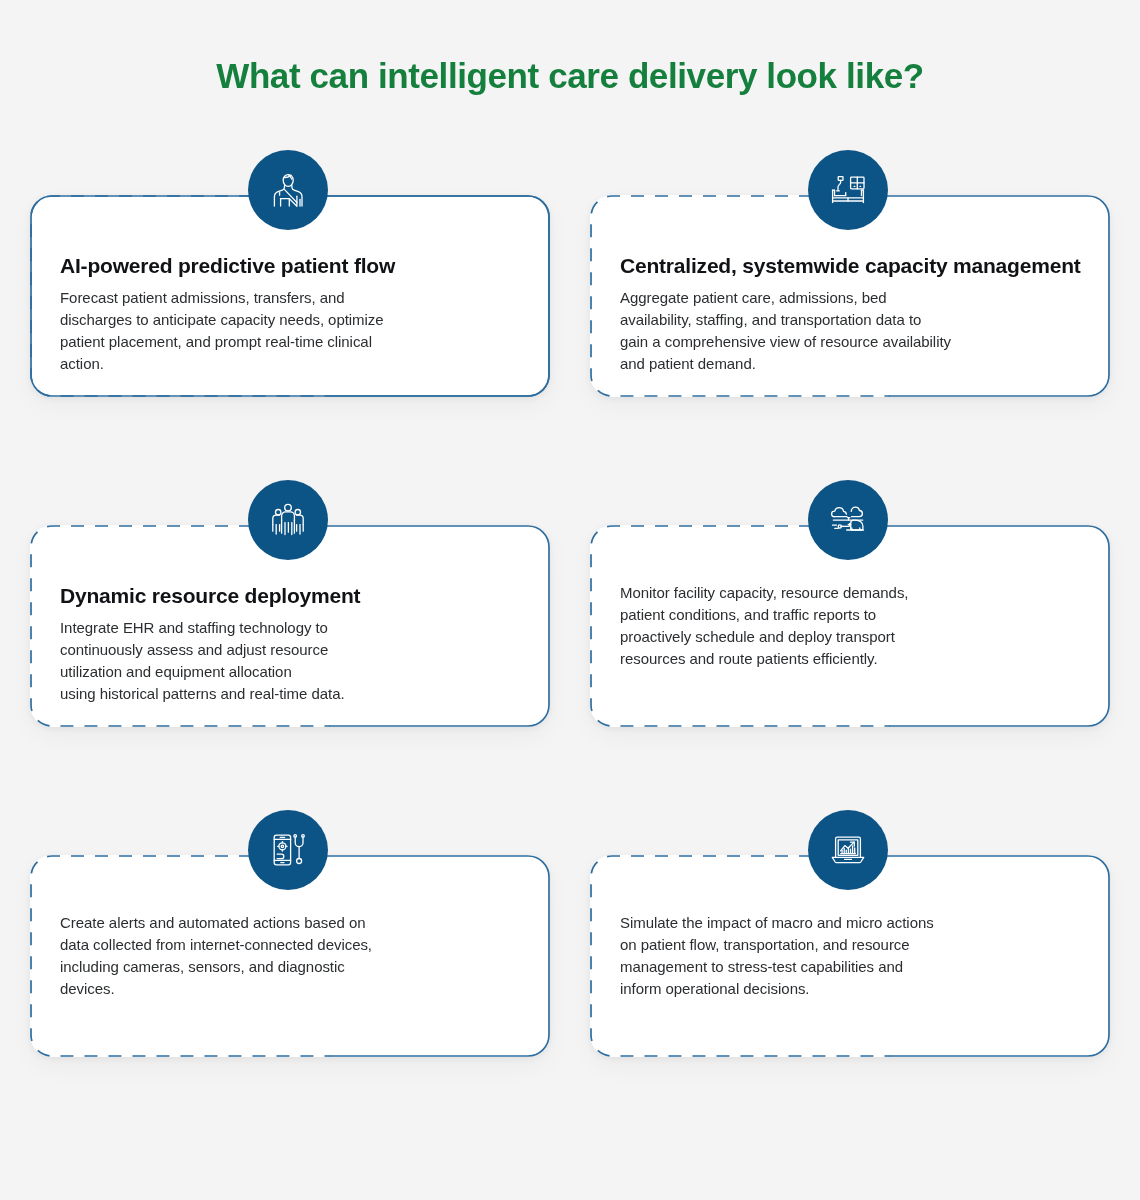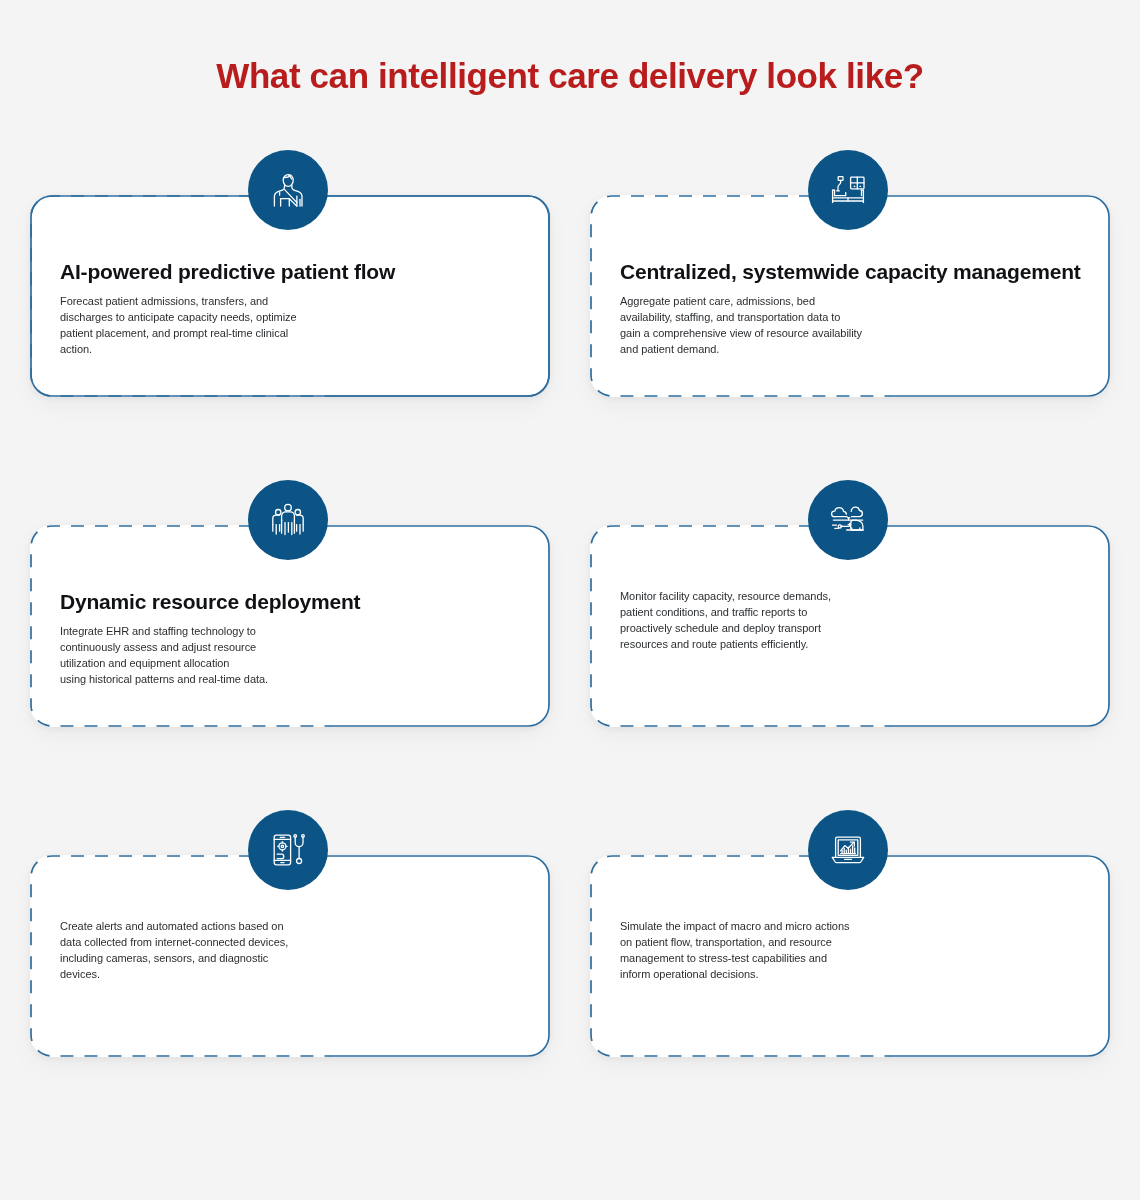--- a/index.html
+++ b/index.html
@@ -26,21 +26,21 @@
   
   .page-title {
     position: absolute;
     top: 56px;
     left: 0;
     width: 1140px;
     text-align: center;
     font-size: 35px;
     font-weight: 700;
     letter-spacing: -0.4px;
-    color: #b91c1c;
+    color: #15803d;
   }
 
   
   .card-grid {
     position: absolute;
     top: 150px;
     left: 30px;
     width: 1080px;
     display: grid;
     grid-template-columns: 520px 520px;
@@ -74,37 +74,37 @@
     top: 45px;
     width: 520px;
     height: 202px;
     overflow: visible;
     pointer-events: none;
   }
 
   .card-body {
     position: absolute;
     left: 30px;
-    top: 56px;
+    top: 50px;
     width: 470px;
     height: 202px;
     padding: 52px 4px 0 0;
   }
 
   .card-title {
     font-size: 21px;
     font-weight: 700;
     line-height: 1.33;
     letter-spacing: -0.2px;
     color: #101215;
     margin-bottom: 7px;
   }
 
   .card-desc {
-    font-size: 11px;
+    font-size: 15px;
     line-height: 1.47;
     color: #2b2e31;
     letter-spacing: -0.05px;
     white-space: pre-line;
   }
 
   
   .card-icon {
     position: absolute;
     top: 0;

